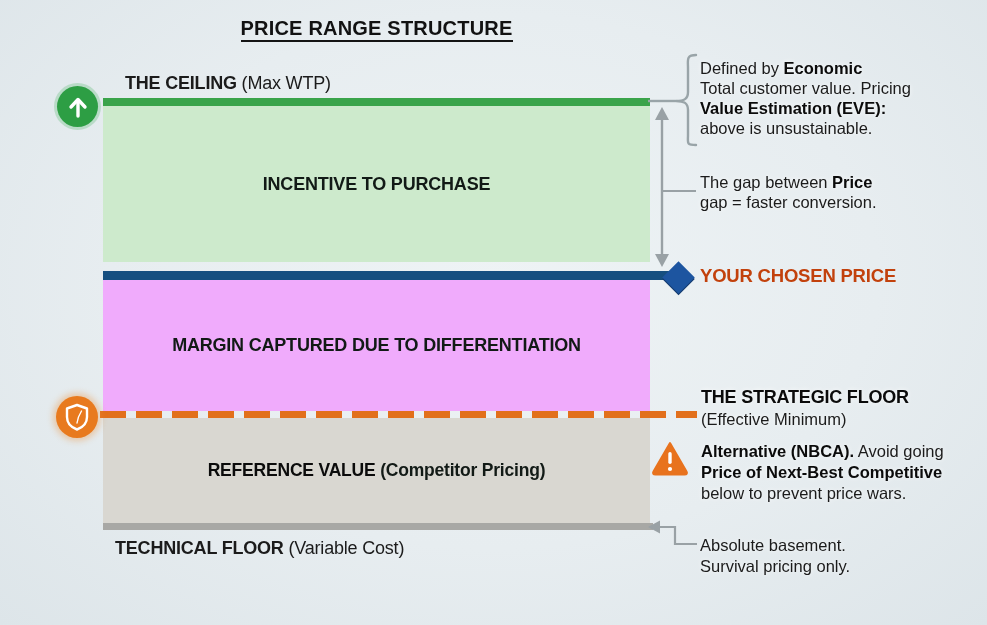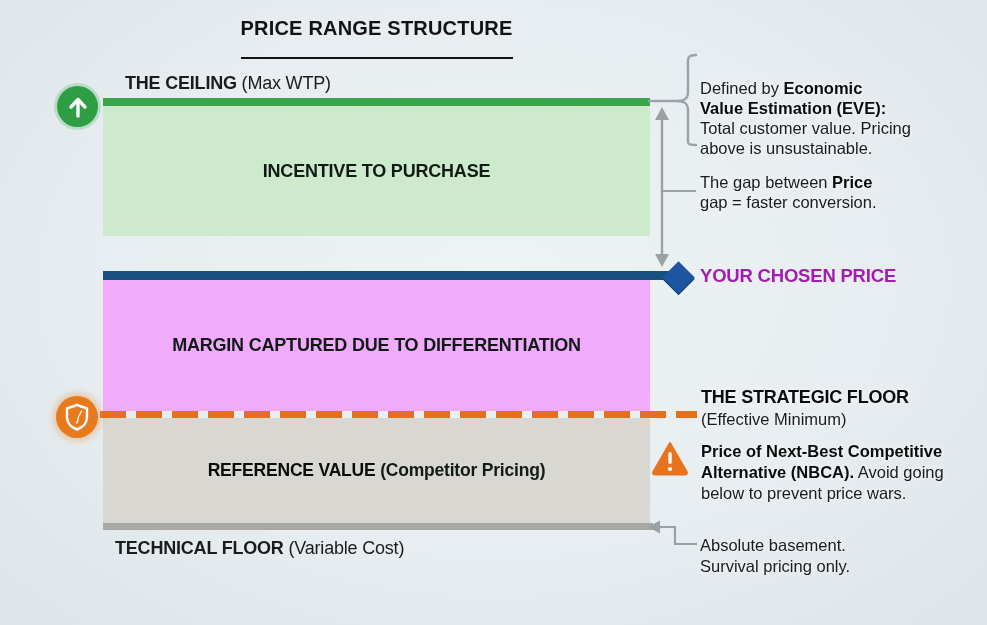--- a/index.html
+++ b/index.html
@@ -7,24 +7,24 @@
     width:987px;height:625px;position:relative;overflow:hidden;
     font-family:"Liberation Sans", sans-serif;
     background:radial-gradient(ellipse at 50% 45%, #eef3f5 0%, #e7edf0 55%, #dde5e9 100%);
     color:#151515;
   }
   .abs{position:absolute;}
   .b{font-weight:700;color:#0b0b0b;}
   
   .title-wrap{left:103px;top:17px;width:547px;text-align:center;}
   .title{display:inline-block;font-size:20px;font-weight:700;letter-spacing:.2px;
-    border-bottom:2.5px solid #141414;padding-bottom:17px;color:#121212;}
+    border-bottom:2.5px solid #141414;padding-bottom:0;color:#121212;}
   
   .green-line{left:103px;top:98px;width:547px;height:8px;background:#3aa44a;}
-  .green-band{left:103px;top:106px;width:547px;height:130px;background:#cdeacc;
+  .green-band{left:103px;top:106px;width:547px;height:156px;background:#cdeacc;
     display:flex;align-items:center;justify-content:center;}
   .blue-line{left:103px;top:271px;width:566px;height:9px;background:#164f80;}
   .blue-band{left:103px;top:280px;width:547px;height:131px;background:#f0abfc;
     display:flex;align-items:center;justify-content:center;}
   .orange-dash{left:100px;top:411px;width:597px;height:7px;
     background:repeating-linear-gradient(to right,#e2701c 0px,#e2701c 26px,rgba(0,0,0,0) 26px,rgba(0,0,0,0) 36px);}
   .gray-band{left:103px;top:418px;width:547px;height:105px;background:#d9d7d1;
     display:flex;align-items:center;justify-content:center;}
   .bottom-line{left:103px;top:523px;width:550px;height:7px;background:#a8a8a5;}
   .band-label{font-weight:700;font-size:18px;color:#121a16;letter-spacing:-.2px;text-align:center;}
@@ -37,23 +37,23 @@
   .ceiling-icon{left:57px;top:86px;width:41px;height:41px;background:#2d9e44;
     box-shadow:0 0 0 3px rgba(77,180,100,.28);}
   .shield-icon{left:56px;top:396px;width:42px;height:42px;background:#e87a1e;
     box-shadow:0 0 6px 3px rgba(236,144,60,.4);}
   
   .diamond{left:667px;top:266px;width:23px;height:23px;background:#1d55a0;
     transform:rotate(45deg);box-shadow:1px 1px 0 #123a6e;}
   
   .ann{font-size:16.5px;line-height:20px;color:#1b1b1b;
     text-shadow:0 0 5px rgba(255,255,255,.85);}
-  .eve-text{left:700px;top:58px;margin-top:20px;}
+  .eve-text{left:700px;top:58px;}
   .gap-text{left:700px;top:172px;}
-  .chosen-label{left:700px;top:265px;font-size:18.5px;font-weight:700;color:#a21caf;letter-spacing:-.2px;}
+  .chosen-label{left:700px;top:265px;font-size:18.5px;font-weight:700;color:#c2410c;letter-spacing:-.2px;}
   .strategic-text{left:701px;top:386px;line-height:22px;}
   .strategic-text .b{font-size:18px;letter-spacing:-.2px;}
   .nbca-text{left:701px;top:441px;line-height:21px;}
   .basement-text{left:700px;top:535px;line-height:21px;}
   .tick{left:663px;top:190px;width:33px;height:2px;background:#99a1a5;}
   svg{display:block;}
 </style>
 </head>
 <body>
 
@@ -102,22 +102,22 @@
     <path d="M17.5 8 C15 12 13.5 16 13 20" fill="none" stroke="#ffffff" stroke-width="1.4" stroke-linecap="round"></path>
   </svg>
 </div>
 
 <svg class="abs" style="left:646px;top:52px;" width="54" height="96" viewBox="0 0 54 96">
   <path d="M2 49 H30" fill="none" stroke="#99a4a8" stroke-width="2.4"></path>
   <path d="M50 3 C40 3 42 8 42 16 V40 C42 47 38 49 30 49 C38 49 42 51 42 58 V83 C42 91 40 93 50 93" fill="none" stroke="#99a4a8" stroke-width="2.4" stroke-linecap="round"></path>
 </svg>
 <div class="abs ann eve-text">
     <div><span>Defined by </span><span class="b">Economic</span></div>
+    <div><span>Total customer value. Pricing</span></div>
     <div><span class="b">Value Estimation (EVE):</span></div>
-    <div><span>Total customer value. Pricing</span></div>
     <div><span>above is unsustainable.</span></div>
   </div>
 
 <svg class="abs" style="left:651px;top:107px;" width="22" height="160" viewBox="0 0 22 160">
   <line x1="11" y1="11" x2="11" y2="149" stroke="#99a1a5" stroke-width="2.4"></line>
   <polygon points="11,0 4,13 18,13" fill="#99a1a5"></polygon>
   <polygon points="11,160 4,147 18,147" fill="#99a1a5"></polygon>
 </svg>
 <div class="abs tick"></div>
 <div class="abs ann gap-text">
@@ -131,22 +131,22 @@
     <div><span class="b">THE STRATEGIC FLOOR</span></div>
     <div><span>(Effective Minimum)</span></div>
   </div>
 
 <svg class="abs" style="left:651px;top:440px;" width="38" height="37" viewBox="0 0 38 37">
   <path d="M19 3 L35.5 31.5 Q37 34.5 33.5 34.5 H4.5 Q1 34.5 2.5 31.5 Z" fill="#e8731e" stroke="#e8731e" stroke-width="2" stroke-linejoin="round"></path>
   <rect x="17.3" y="12" width="3.4" height="12" rx="1.7" fill="#ffffff"></rect>
   <circle cx="19" cy="29" r="2.1" fill="#ffffff"></circle>
 </svg>
 <div class="abs ann nbca-text">
+    <div><span class="b">Alternative (NBCA).</span><span> Avoid going</span></div>
     <div><span class="b">Price of Next-Best Competitive</span></div>
-    <div><span class="b">Alternative (NBCA).</span><span> Avoid going</span></div>
     <div><span>below to prevent price wars.</span></div>
   </div>
 
 <svg class="abs" style="left:647px;top:517px;" width="52" height="30" viewBox="0 0 52 30">
   <polygon points="1,10 13,3.5 13,16.5" fill="#99a1a5"></polygon>
   <path d="M12 10 H28 V27 H50" fill="none" stroke="#99a1a5" stroke-width="2.2"></path>
 </svg>
 <div class="abs ann basement-text">
     <div><span>Absolute basement.</span></div>
     <div><span>Survival pricing only.</span></div>

